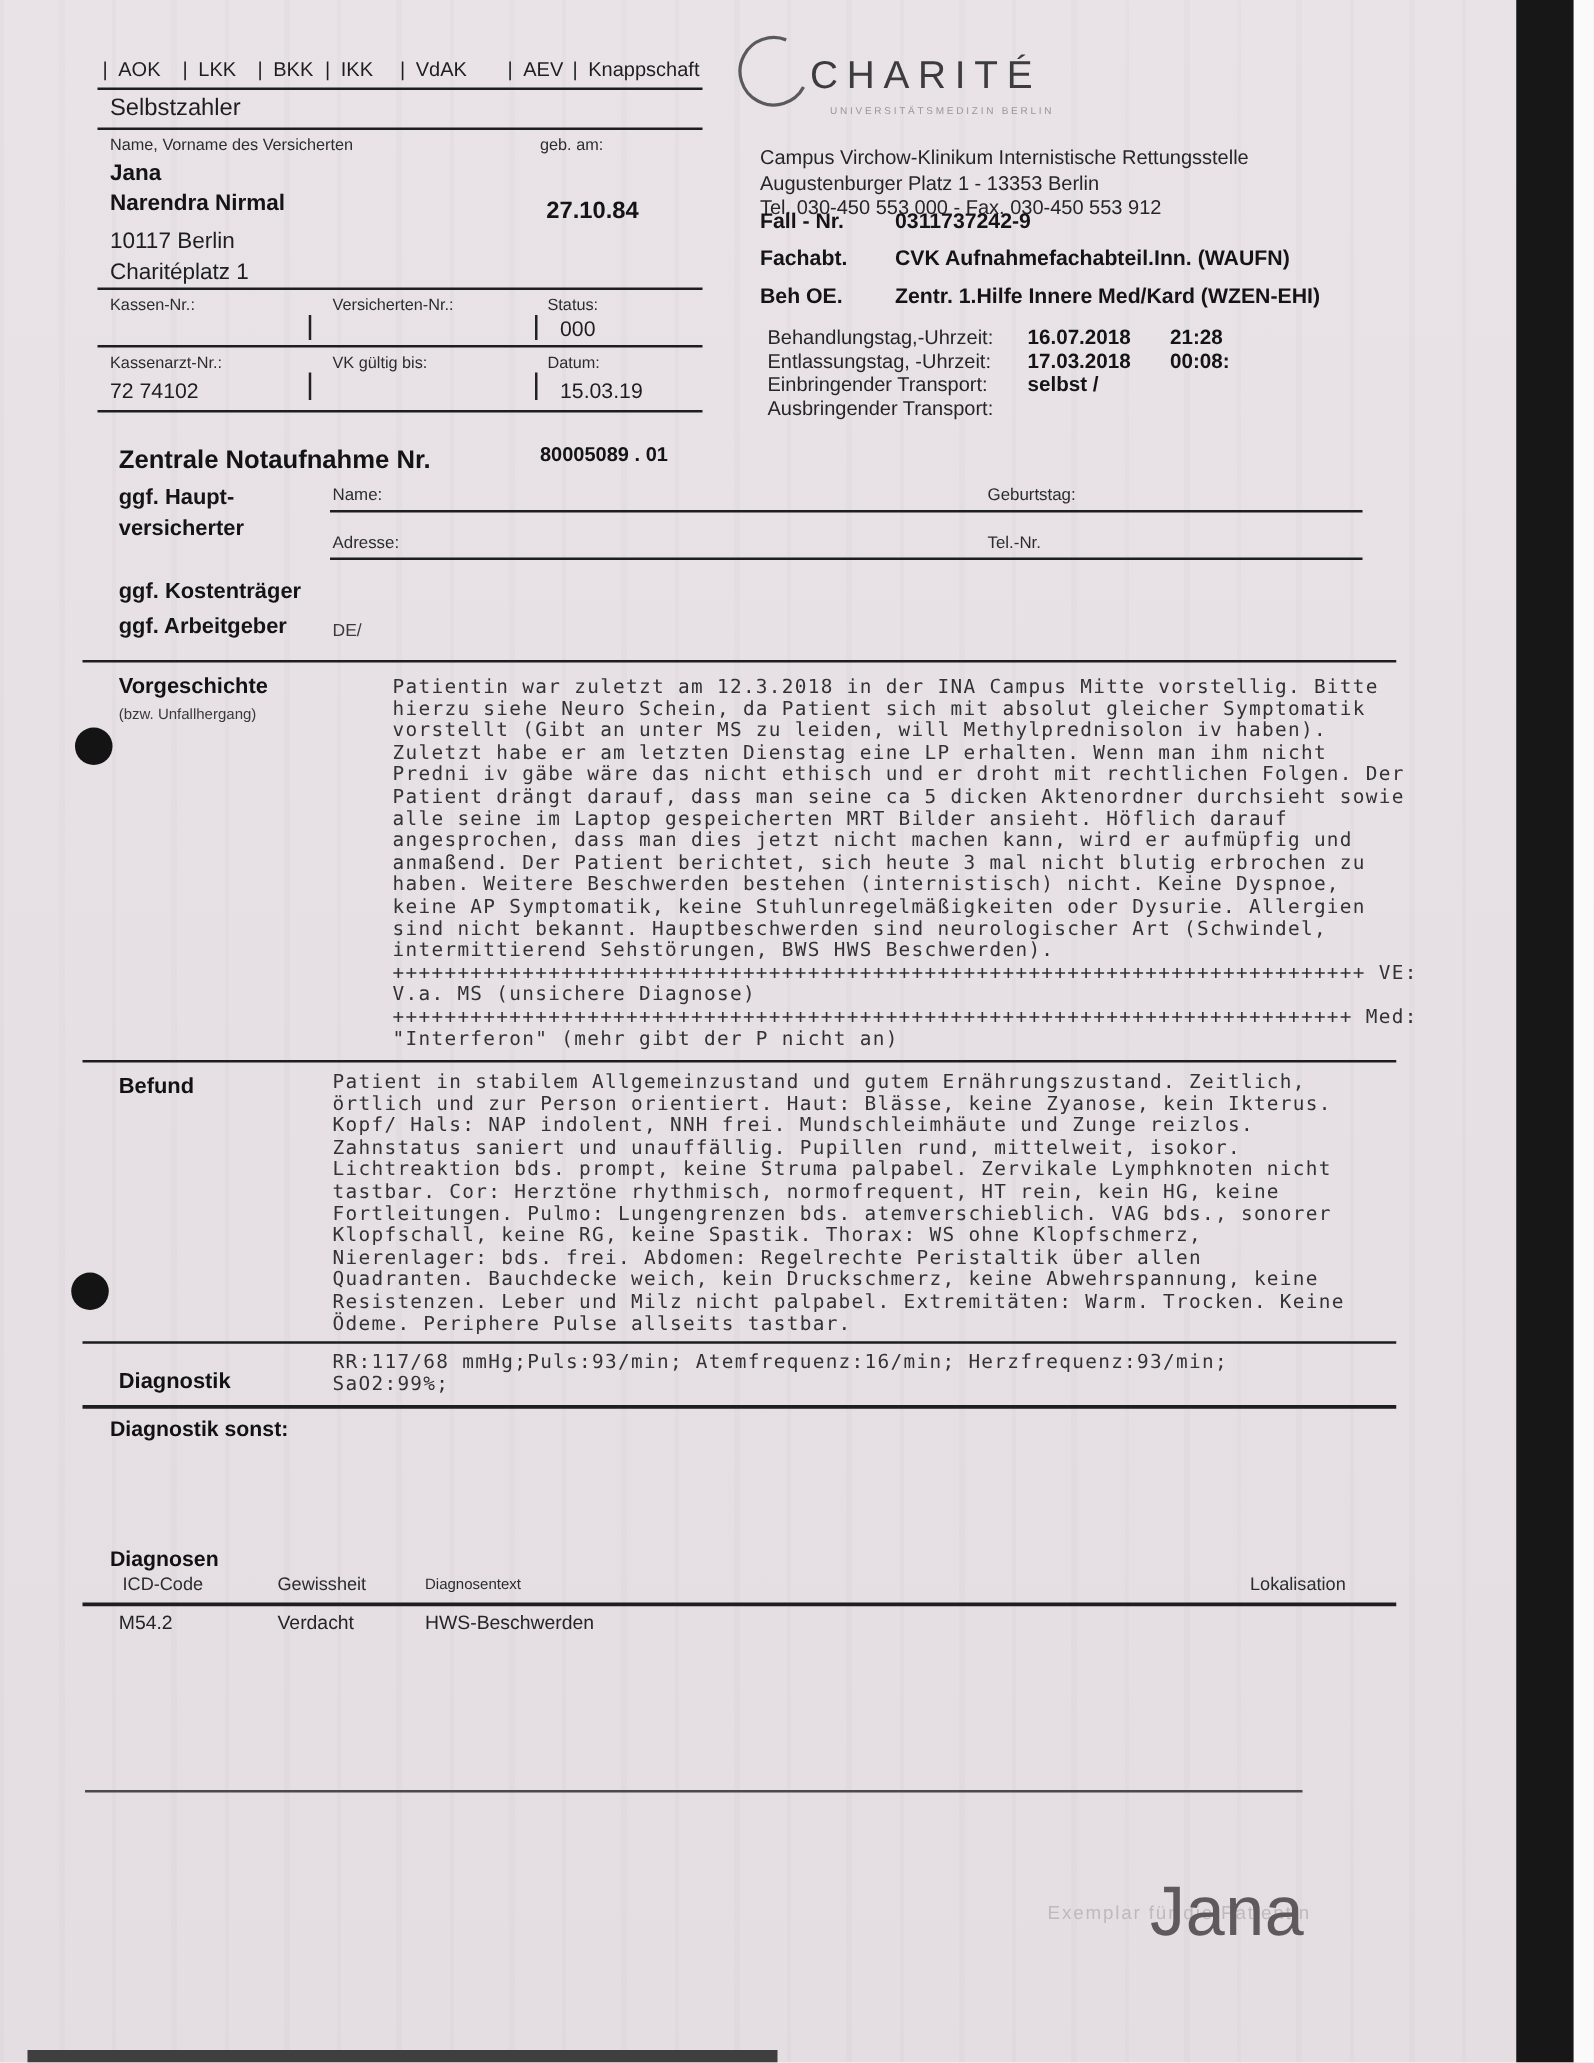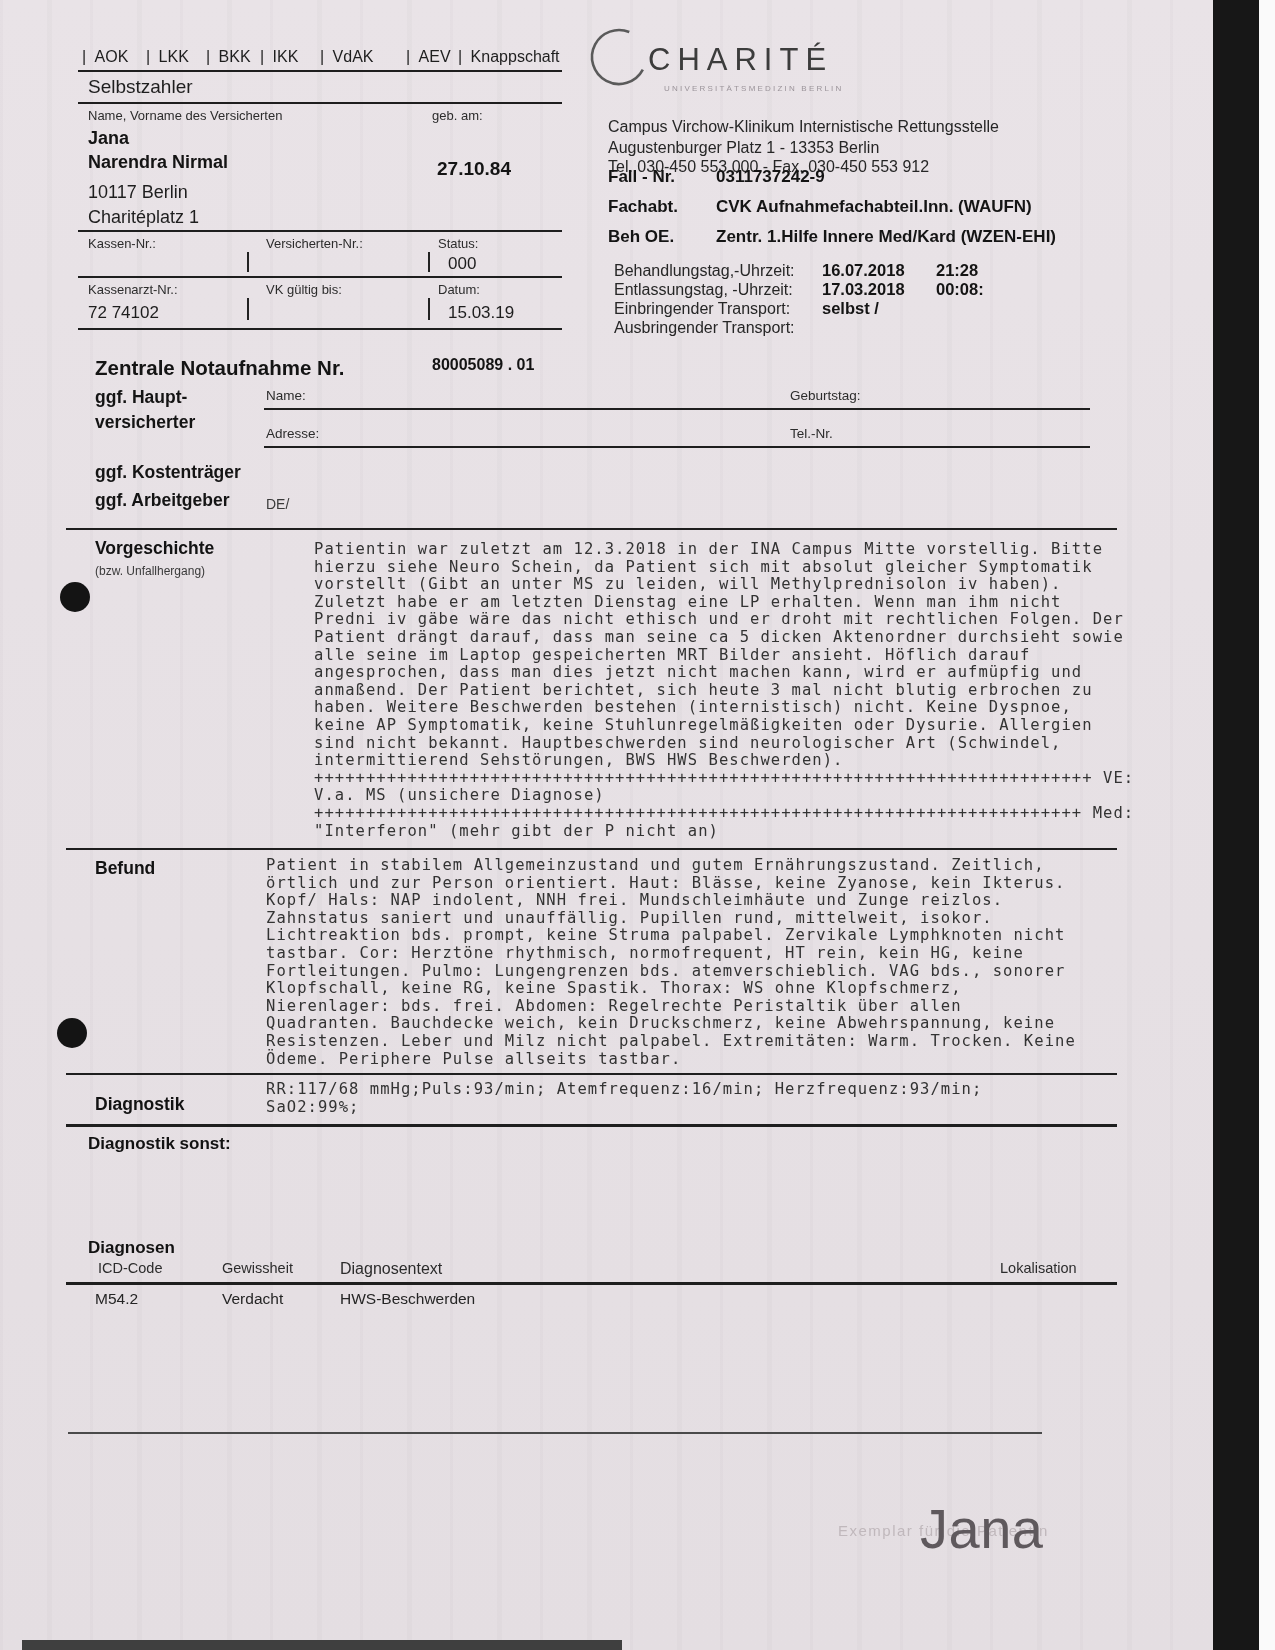--- a/index.html
+++ b/index.html
@@ -163,21 +163,21 @@
   <div class="abs sechead" style="left:95px;top:1082px;margin-top:12px;">Diagnostik</div>
   <pre class="mono abs" style="left:266px;top:1081px;">RR:117/68 mmHg;Puls:93/min; Atemfrequenz:16/min; Herzfrequenz:93/min;
 SaO2:99%;</pre>
 
   <div class="hline" style="left:66px;top:1124px;width:1051px;height:3px;"></div>
   <div class="abs sechead" style="left:88px;top:1134px;font-size:17px;">Diagnostik sonst:</div>
 
   <div class="abs sechead" style="left:88px;top:1238px;font-size:17px;">Diagnosen</div>
   <div class="abs" style="left:98px;top:1260px;font-size:14.5px;color:#2c2c2c;">ICD-Code</div>
   <div class="abs" style="left:222px;top:1260px;font-size:14.5px;color:#2c2c2c;">Gewissheit</div>
-  <div class="abs" style="left:340px;top:1260px;font-size:16px;color:#2c2c2c;">Diagnosentext</div>
+  <div class="abs" style="left:340px;top:1260px;font-size:12px;color:#2c2c2c;">Diagnosentext</div>
   <div class="abs" style="left:1000px;top:1260px;font-size:14.5px;color:#2c2c2c;">Lokalisation</div>
   <div class="hline" style="left:66px;top:1282px;width:1051px;height:2.5px;"></div>
   <div>
     <div class="abs" style="left:95px;top:1290px;font-size:15.5px;color:#252525;">M54.2</div>
     <div class="abs" style="left:222px;top:1290px;font-size:15.5px;color:#252525;">Verdacht</div>
     <div class="abs" style="left:340px;top:1290px;font-size:15.5px;color:#252525;">HWS-Beschwerden</div>
     <div class="abs" style="left:1000px;top:1290px;font-size:15.5px;color:#252525;"></div>
   </div>
 
   <div class="hline-thin" style="left:68px;top:1432px;width:974px;height:1.5px;"></div>

